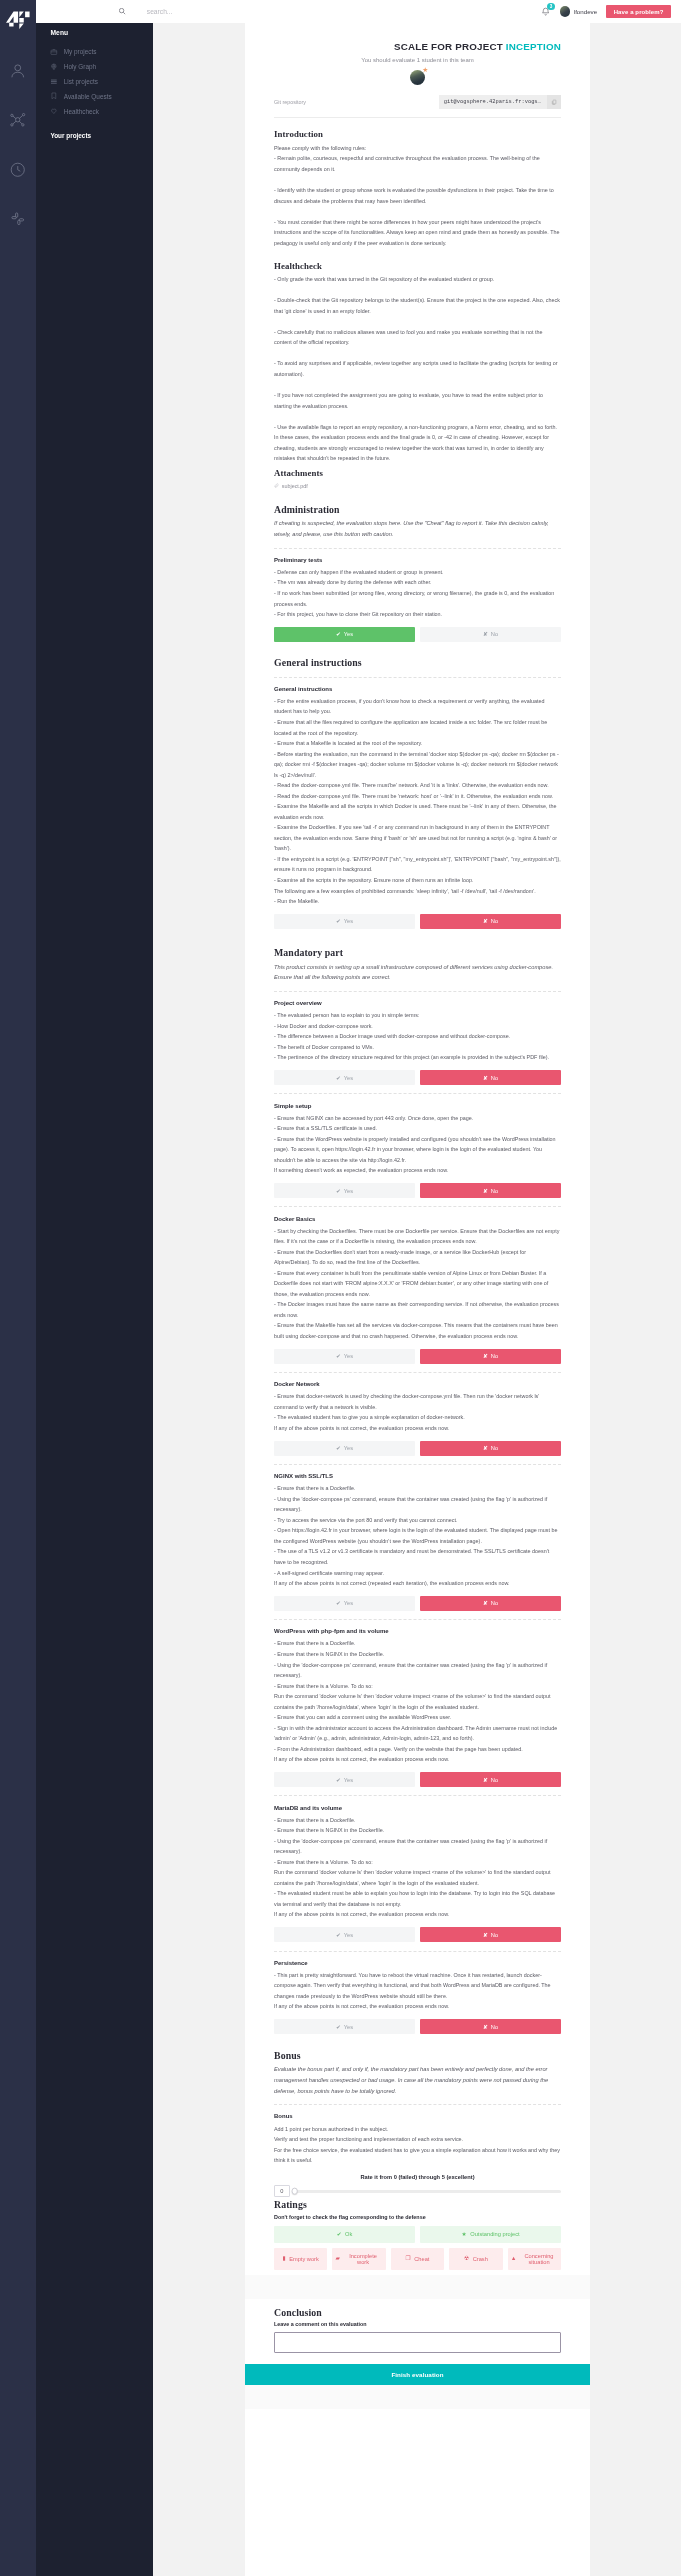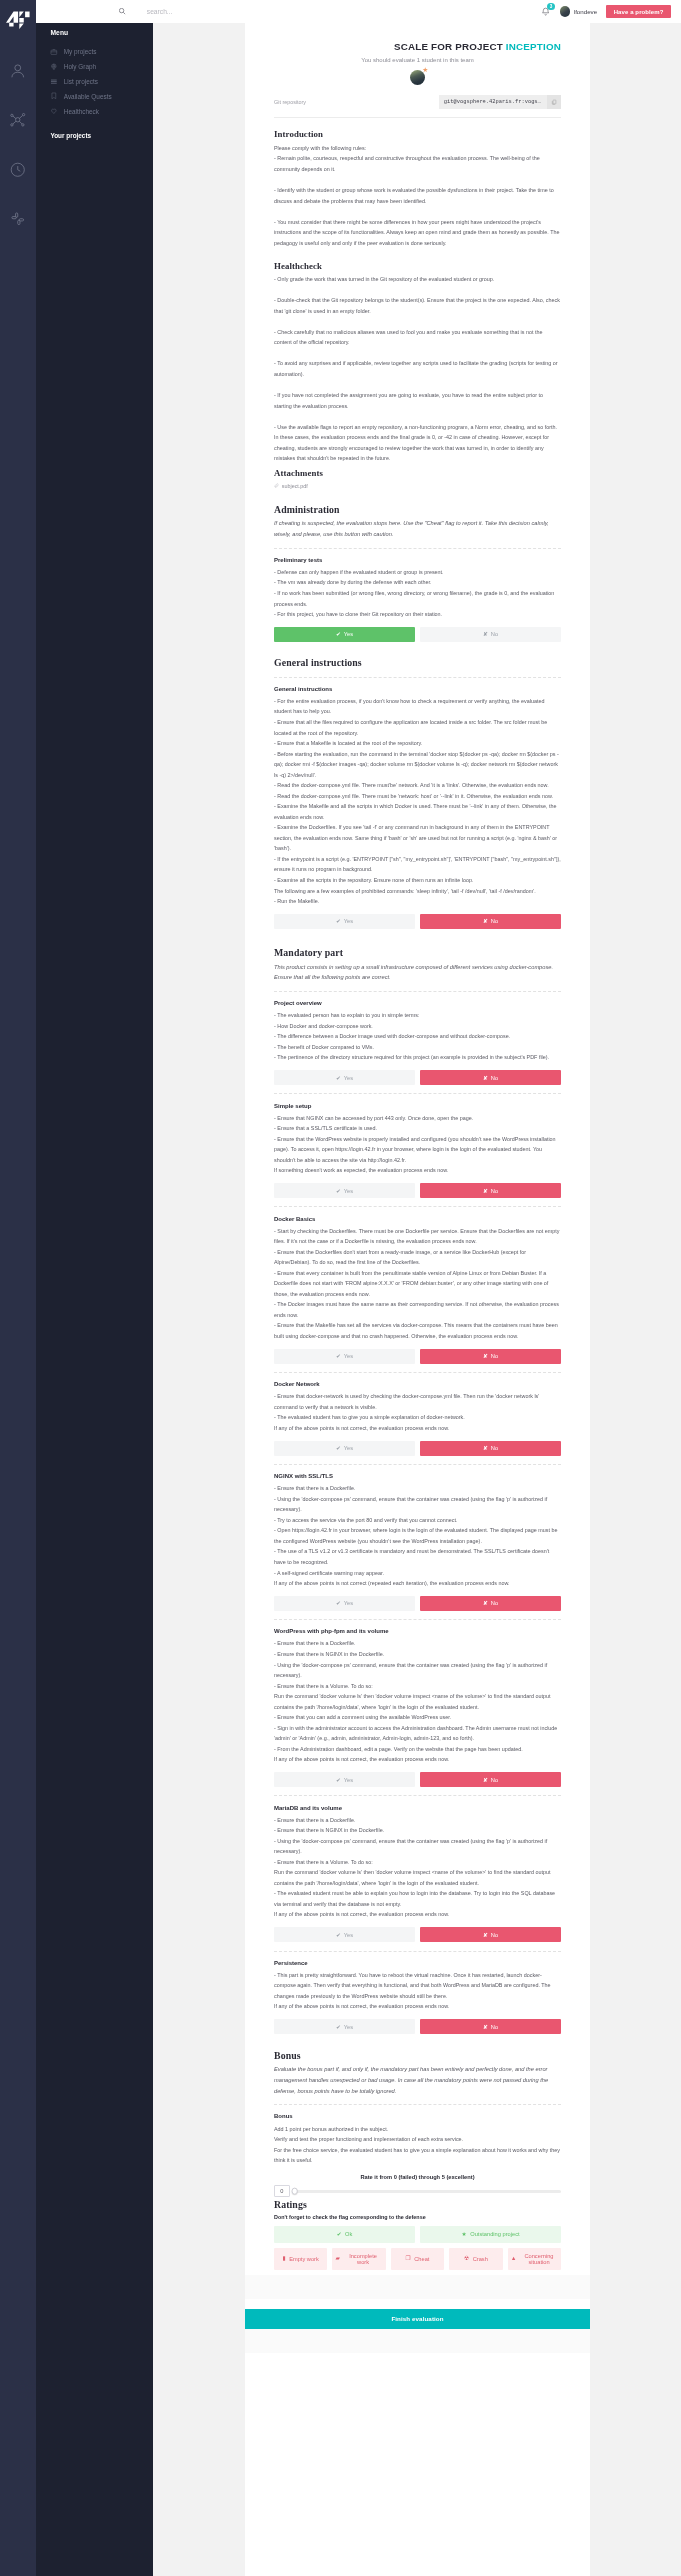--- a/index.html
+++ b/index.html
@@ -641,20 +641,26 @@
           </button>
           <button class="flag bad">
             <span class="fi">▲</span>
             <span>Concerning situation</span>
           </button>
         </div>
       </div>
 
       <div class="sheet-foot"></div>
 
+      <div class="sheet-inner" style="padding-top:7.2px">
+        
+        <h2 class="sec big">Conclusion</h2>
+        <div class="concl-label">Leave a comment on this evaluation</div>
+        <textarea class="concl-box" style=""></textarea>
+      </div>
 
       <button class="finish">Finish evaluation</button>
       <div class="sheet-foot"></div>
     </div>
 
   </div>
 </div>
 
 
 </body></html>

